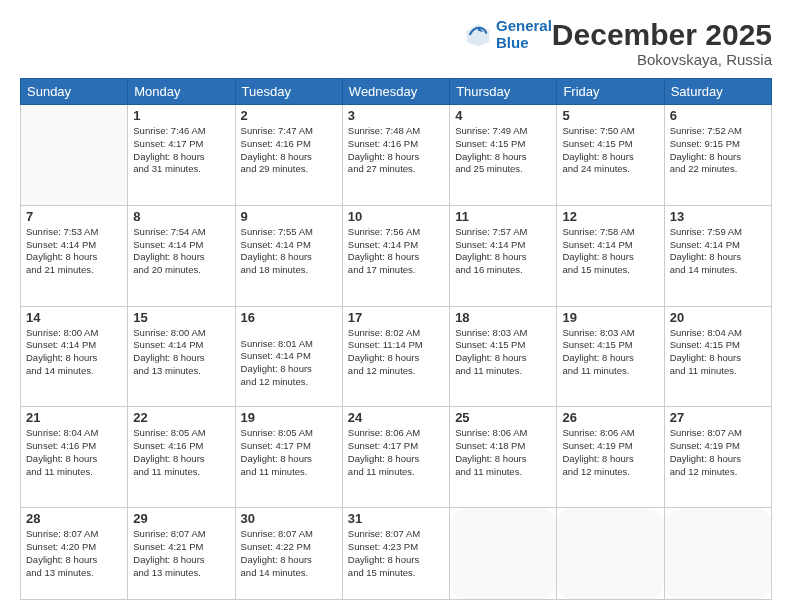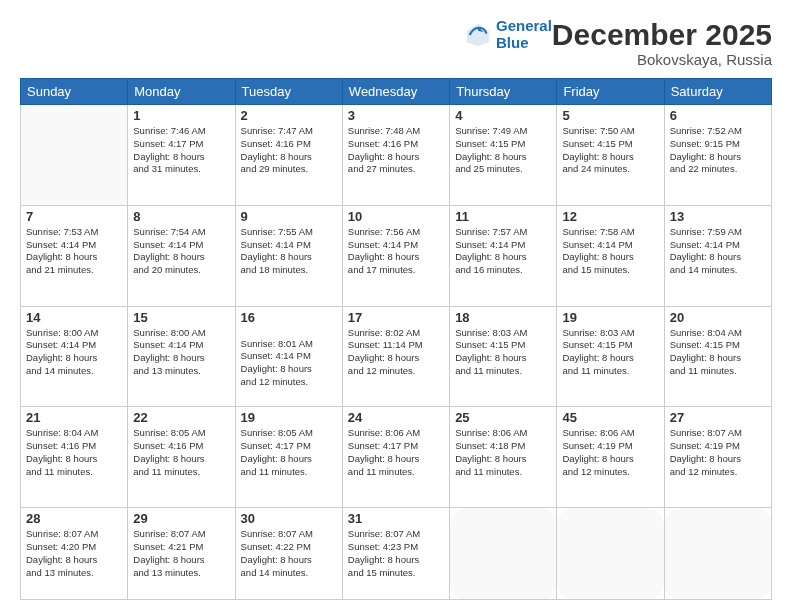--- a/index.html
+++ b/index.html
@@ -313,21 +313,21 @@
 and 11 minutes.</div>
           </td>
           <td>
             <span class="day-num">25</span>
             <div class="day-info" style="white-space: pre-line;">Sunrise: 8:06 AM
 Sunset: 4:18 PM
 Daylight: 8 hours
 and 11 minutes.</div>
           </td>
           <td>
-            <span class="day-num">45</span>
+            <span class="day-num">26</span>
             <div class="day-info" style="white-space: pre-line;">Sunrise: 8:06 AM
 Sunset: 4:19 PM
 Daylight: 8 hours
 and 12 minutes.</div>
           </td>
           <td>
             <span class="day-num">27</span>
             <div class="day-info" style="white-space: pre-line;">Sunrise: 8:07 AM
 Sunset: 4:19 PM
 Daylight: 8 hours

